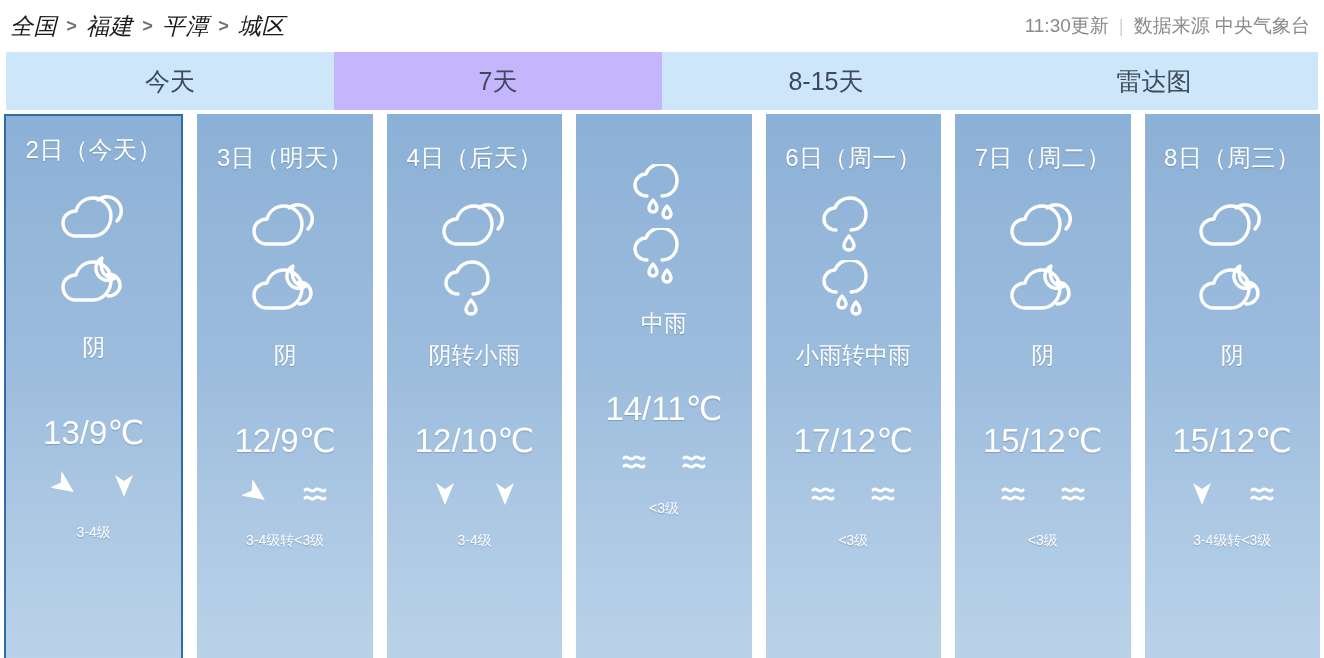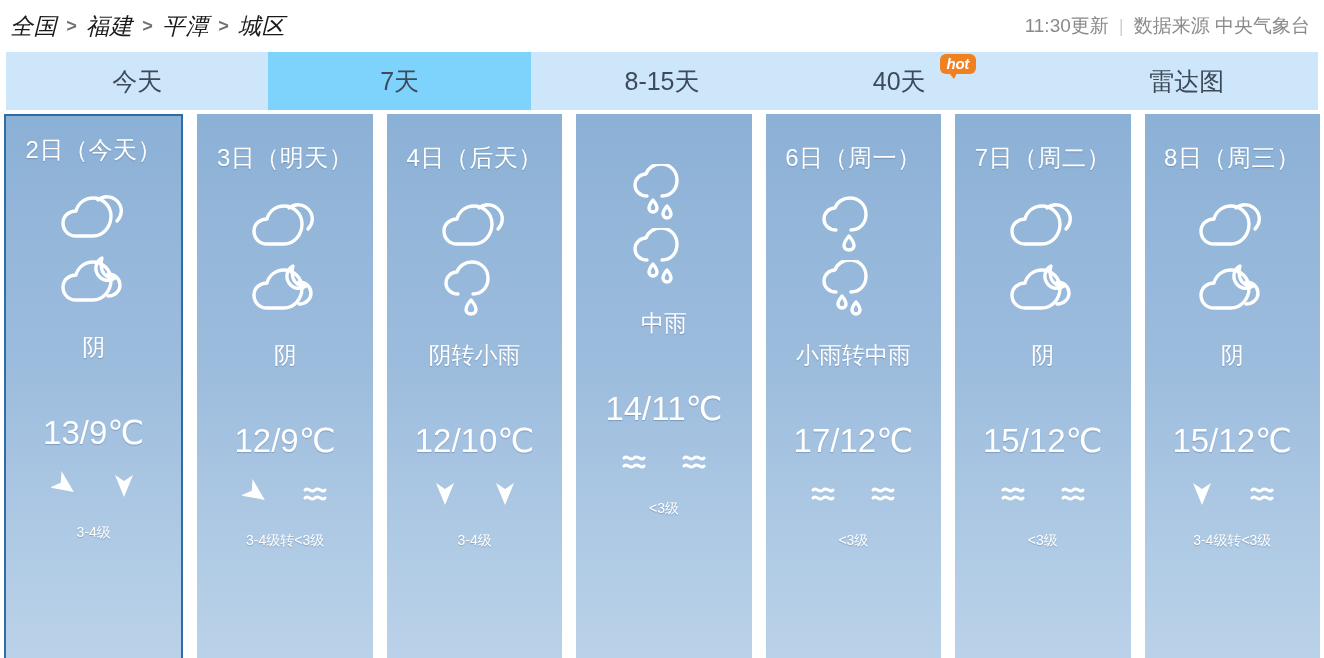--- a/index.html
+++ b/index.html
@@ -57,21 +57,21 @@
     flex: 1;
     display: flex;
     align-items: center;
     justify-content: center;
     position: relative;
     font-size: 25px;
     color: #3c4a5a;
     background: #cee6f9;
     cursor: pointer;
   }
-  .tab.light { background: #7dd3fc; }
+  .tab.light { background: #c4b5fd; }
   .tab-label { line-height: 1; }
   .hot-badge {
     position: relative;
     margin-left: 14px;
     align-self: flex-start;
     margin-top: 2px;
     background: #f08020;
     border-radius: 6px;
     padding: 1px 7px 2px 7px;
     color: #ffffff;
@@ -198,24 +198,20 @@
   <div class="tab">
     <span class="tab-label">今天</span>
   </div>
   <div class="tab light">
     <span class="tab-label">7天</span>
   </div>
   <div class="tab">
     <span class="tab-label">8-15天</span>
   </div>
   <div class="tab">
-    <span class="tab-label">40天</span>
-    <span class="hot-badge">hot</span>
-  </div>
-  <div class="tab">
     <span class="tab-label">雷达图</span>
   </div>
 </div>
 
 <div class="days" id="days-container">
     <div class="day selected">
       <div class="day-title">2日（今天）</div>
       <div class="icons">
         <span>
           <svg class="wx-icon" viewBox="0 0 72 58" fill="none" stroke="#ffffff" stroke-width="3.4" stroke-linecap="round" stroke-linejoin="round">

